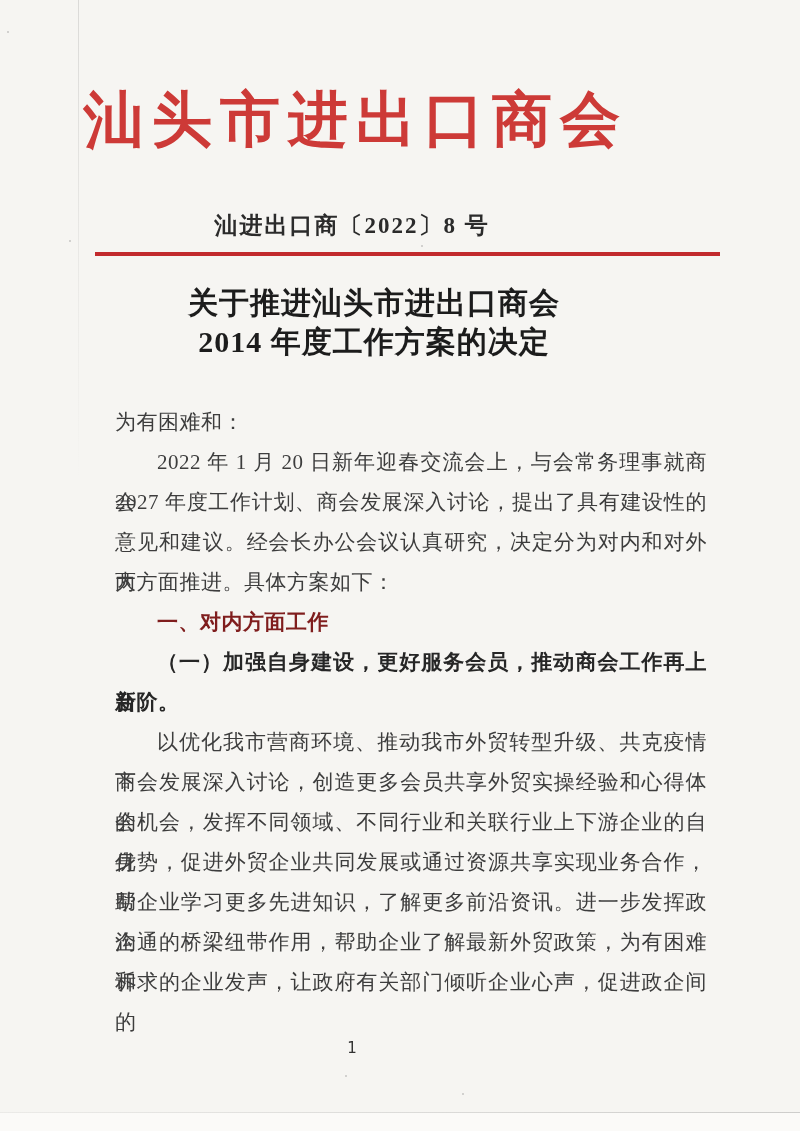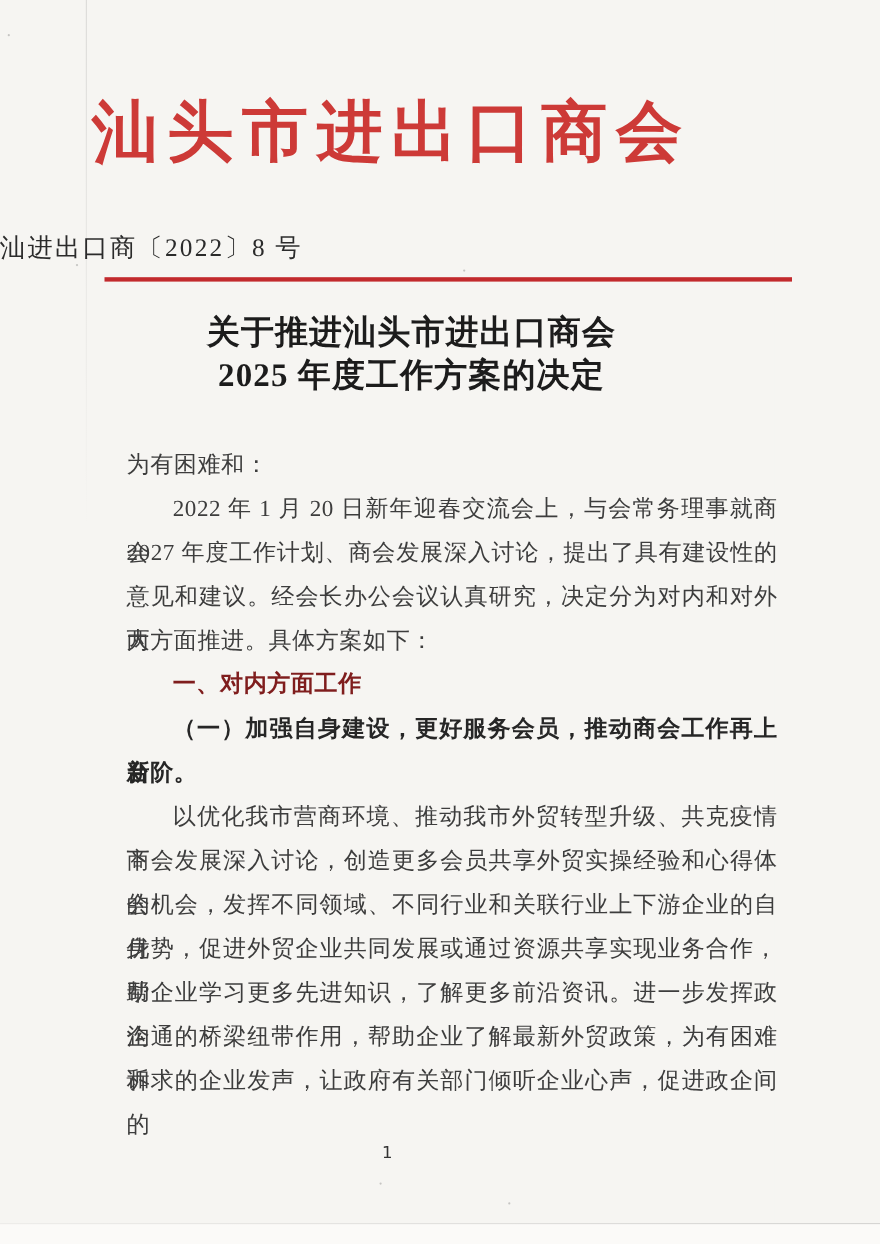--- a/index.html
+++ b/index.html
@@ -38,24 +38,25 @@
 
   .org-title{
     position:absolute;top:90px;left:0;width:100%;
     text-align:center;
     font-size:60px;line-height:60px;font-weight:bold;
     letter-spacing:8px;text-indent:8px;
     color:var(--accent);
   }
   .doc-number{
     position:absolute;top:213px;left:0;width:100%;
-    text-align:left;
+    text-align:center;
     font-size:23px;line-height:26px;
     letter-spacing:2px;
     color:#2b2b2b;
+    font-weight:bold;
   }
   .red-rule{
     position:absolute;top:252px;left:95px;width:625px;height:4px;
     background:var(--rule);
   }
   .doc-title{
     position:absolute;top:283px;left:0;width:100%;
     text-align:center;
     font-size:30px;line-height:39px;font-weight:bold;
     color:var(--heading);
@@ -92,21 +93,21 @@
   <div class="crease"></div>
 
   <div class="org-title">汕头市进出口商会</div>
 
   <div class="doc-number">汕进出口商〔2022〕8 号</div>
 
   <div class="red-rule"></div>
 
   <div class="doc-title">
     <div>关于推进汕头市进出口商会</div>
-    <div>2025 年度工作方案的决定</div>
+    <div>2014 年度工作方案的决定</div>
   </div>
 
   <div class="document-body">
       <div class="body-line">为有困难和：</div>
       <div class="body-line indent justify">2022 年 1 月 20 日新年迎春交流会上，与会常务理事就商会</div>
       <div class="body-line justify">2027 年度工作计划、商会发展深入讨论，提出了具有建设性的</div>
       <div class="body-line justify">意见和建议。经会长办公会议认真研究，决定分为对内和对外两</div>
       <div class="body-line">大方面推进。具体方案如下：</div>
       <div class="body-line indent gothic">一、对内方面工作</div>
       <div class="body-line indent justify bold">（一）加强自身建设，更好服务会员，推动商会工作再上新</div>

